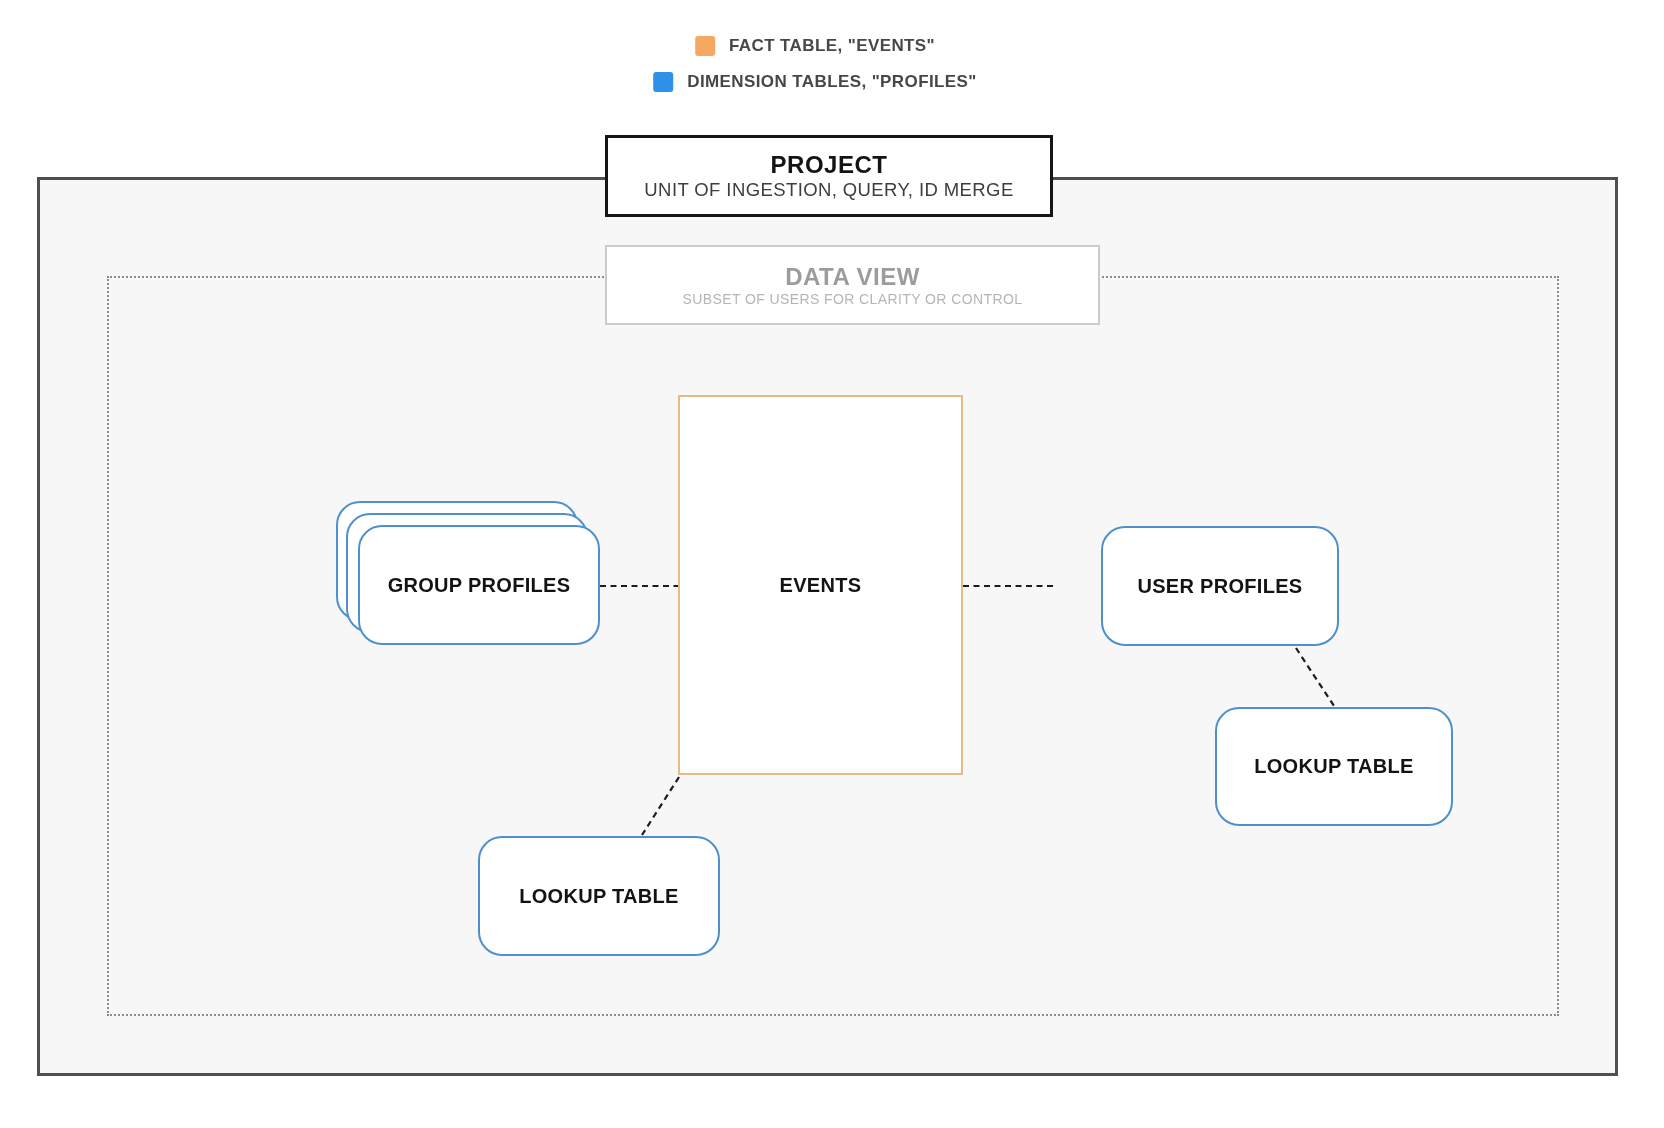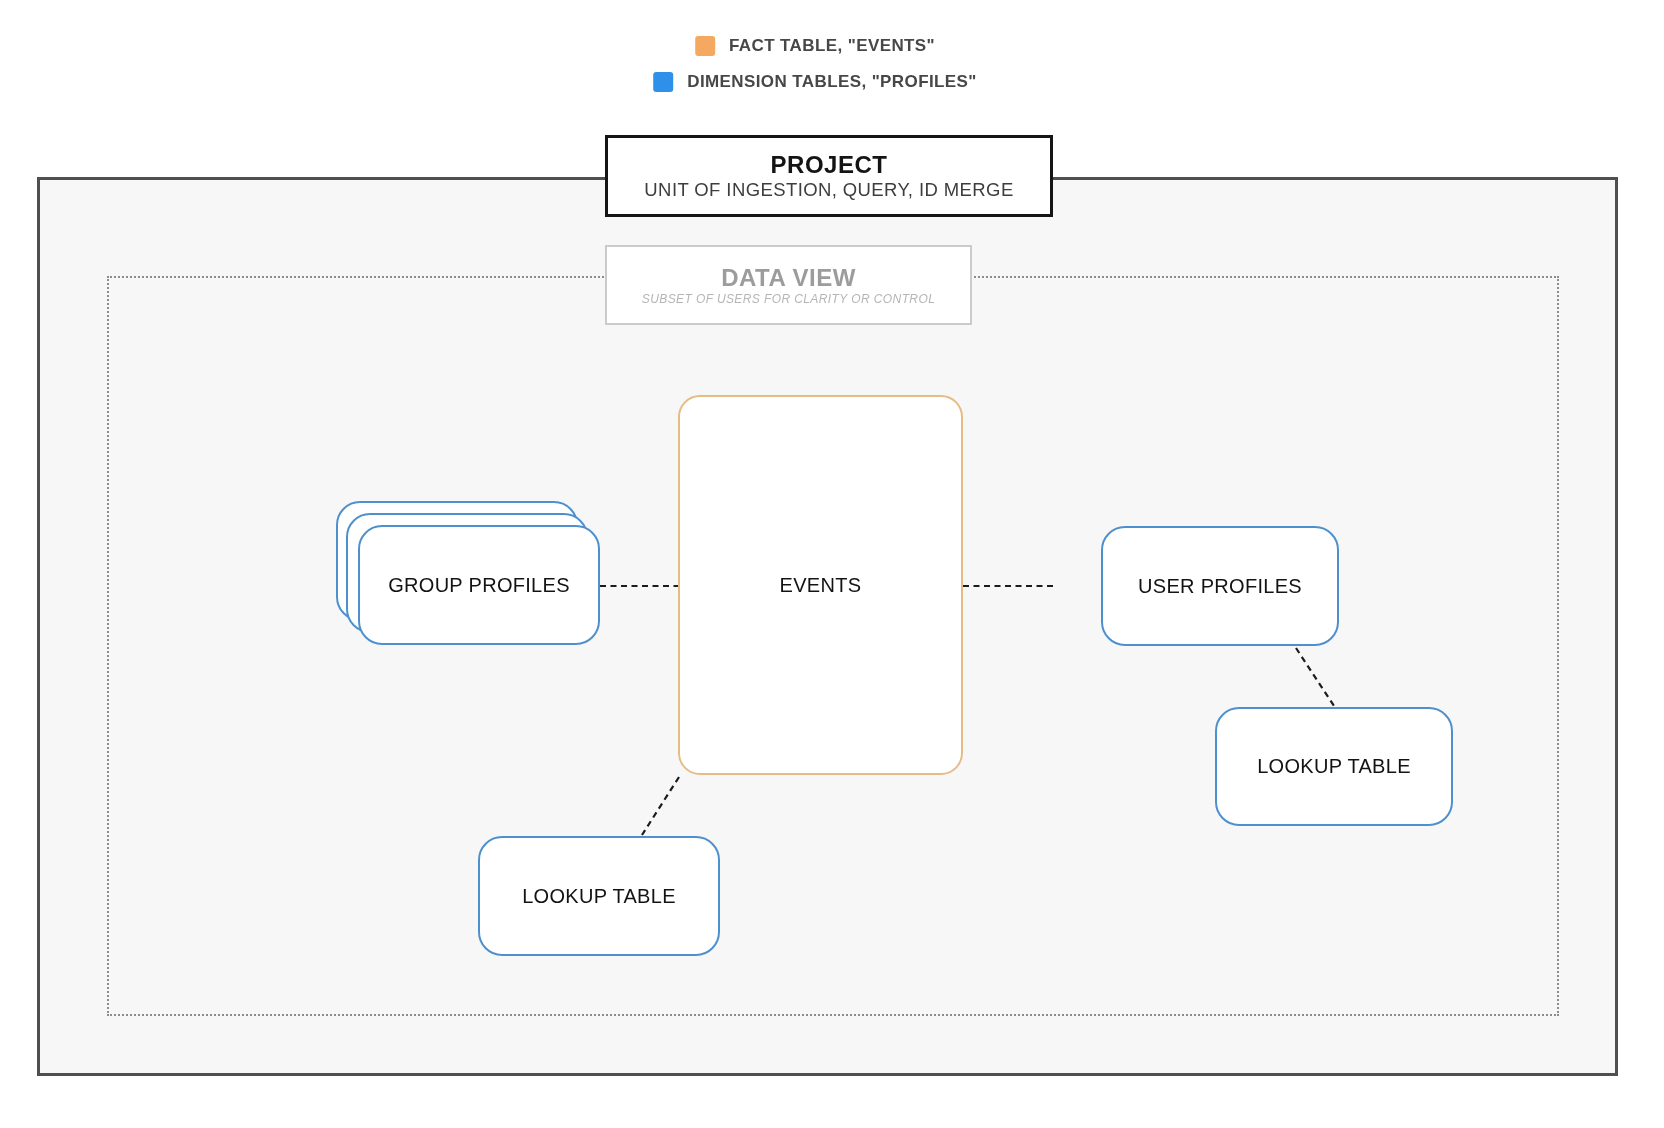--- a/index.html
+++ b/index.html
@@ -69,25 +69,25 @@
   .project-box {
     left: 605px; top: 135px;
     width: 448px; height: 82px;
     border: 3px solid #151515;
   }
   .project-title { font-size: 24px; font-weight: bold; color: #141414; letter-spacing: 0.5px; }
   .project-subtitle { font-size: 18.5px; color: #3d3d3d; letter-spacing: 0.4px; }
 
   .dataview-box {
     left: 605px; top: 245px;
-    width: 367px; height: 80px;
+    width: 495px; height: 80px;
     border: 2px solid #cbcbcb;
   }
   .dataview-title { font-size: 24px; font-weight: bold; color: #9c9c9c; letter-spacing: 0.5px; }
-  .dataview-subtitle { font-size: 12px; color: #b5b5b5; letter-spacing: 0.4px; font-style: italic; }
+  .dataview-subtitle { font-size: 14px; color: #b5b5b5; letter-spacing: 0.4px; }
 
   
   .connectors {
     position: absolute;
     left: 0; top: 0;
     width: 1664px; height: 1128px;
     z-index: 5;
   }
   .connectors line {
     stroke-width: 2.2;
@@ -102,21 +102,21 @@
     background: #ffffff;
     border: 2.5px solid #4e90ce;
     border-radius: 24px;
     display: flex;
     align-items: center;
     justify-content: center;
     z-index: 10;
   }
   .node-label {
     font-size: 20px;
-    font-weight: normal;
+    font-weight: bold;
     color: #131313;
     letter-spacing: 0.3px;
     white-space: nowrap;
   }
   .stack-back {
     position: absolute;
     box-sizing: border-box;
     background: #ffffff;
     border: 2.5px solid #4e90ce;
     border-radius: 24px;
@@ -161,21 +161,21 @@
     <line x1="679" y1="777" x2="642" y2="835" style="stroke: rgb(28, 28, 28);"></line>
     <line x1="1296" y1="648" x2="1334" y2="706" style="stroke: rgb(28, 28, 28);"></line>
   </svg>
 
   <div class="stack-back group-profiles-back" style="border-color: rgb(78, 144, 206);"></div>
   <div class="stack-back group-profiles-mid" style="border-color: rgb(78, 144, 206);"></div>
   <div class="node group-profiles-front" style="border-color: rgb(78, 144, 206);">
     <span class="node-label">GROUP PROFILES</span>
   </div>
 
-  <div class="node events-node" style="border-color: rgb(229, 188, 133); border-radius: 22px;">
+  <div class="node events-node" style="border-color: rgb(229, 188, 133);">
     <span class="node-label">EVENTS</span>
   </div>
 
   <div class="node user-profiles" style="border-color: rgb(78, 144, 206);">
     <span class="node-label">USER PROFILES</span>
   </div>
 
   <div class="node lookup-left" style="border-color: rgb(78, 144, 206);">
     <span class="node-label">LOOKUP TABLE</span>
   </div>

